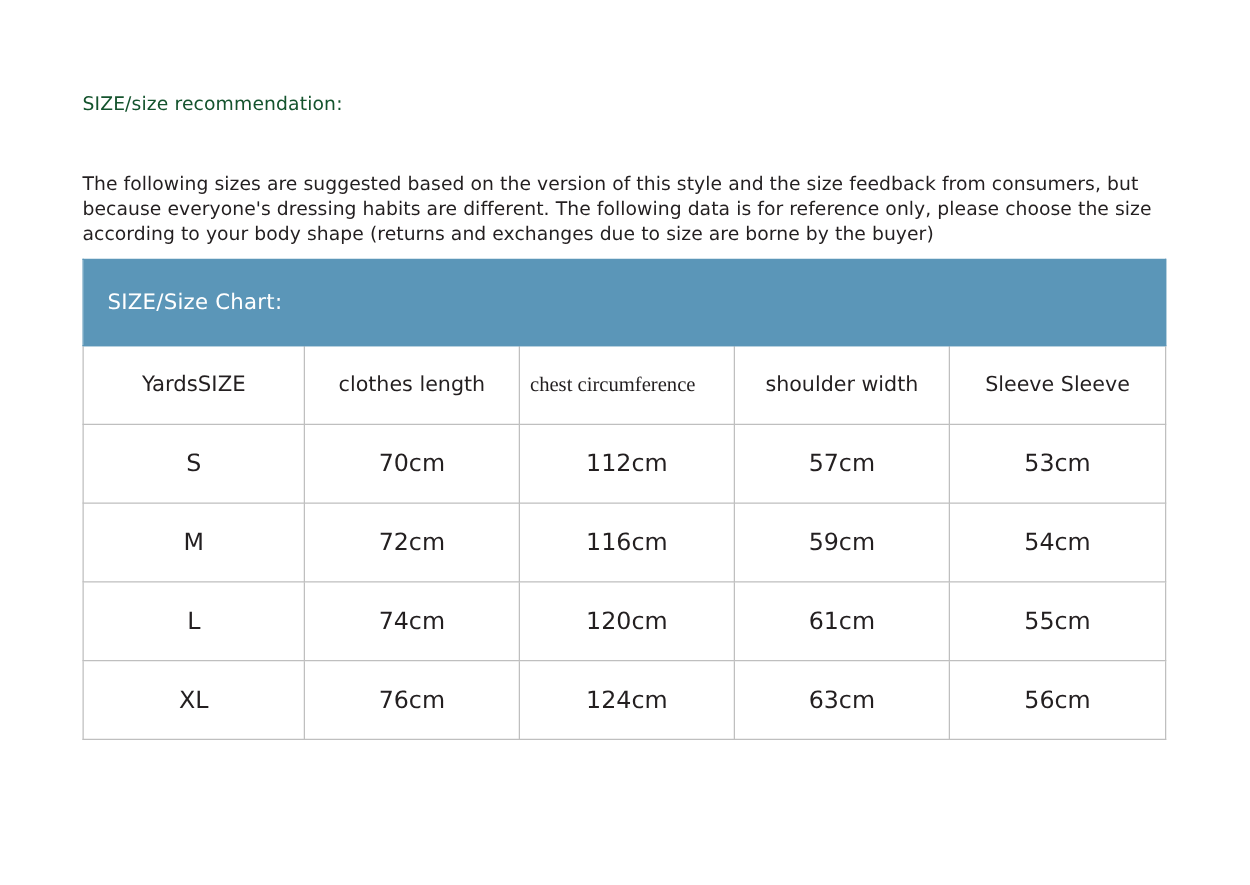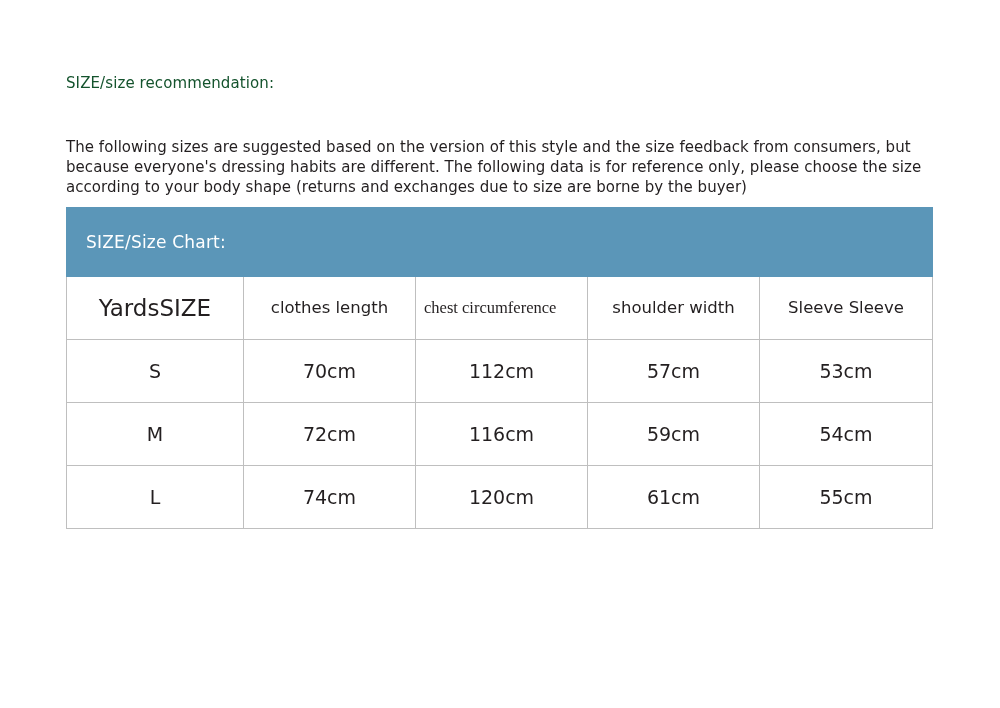--- a/index.html
+++ b/index.html
@@ -66,21 +66,21 @@
   }
   .head-row td {
     height: 62px;
     text-align: center;
     font-size: 16.5px;
     color: #231f20;
     vertical-align: middle;
     line-height: 20px;
   }
   .head-row td.col-label {
-    font-size: 23px;
+    font-size: 17px;
   }
   .head-chest {
     text-align: left !important;
     padding-left: 8px !important;
     font-family: Liberation Serif, serif;
   }
   .body-row td {
     height: 62px;
     text-align: center;
     font-size: 19px;
@@ -137,17 +137,24 @@
           <td>59cm</td>
           <td>54cm</td>
         </tr>
         <tr class="body-row">
           <td>L</td>
           <td>74cm</td>
           <td>120cm</td>
           <td>61cm</td>
           <td>55cm</td>
         </tr>
+        <tr class="body-row">
+          <td>XL</td>
+          <td>76cm</td>
+          <td>124cm</td>
+          <td>63cm</td>
+          <td>56cm</td>
+        </tr>
       </tbody>
     </table>
   </div>
 
 </div>
 
 </body></html>

